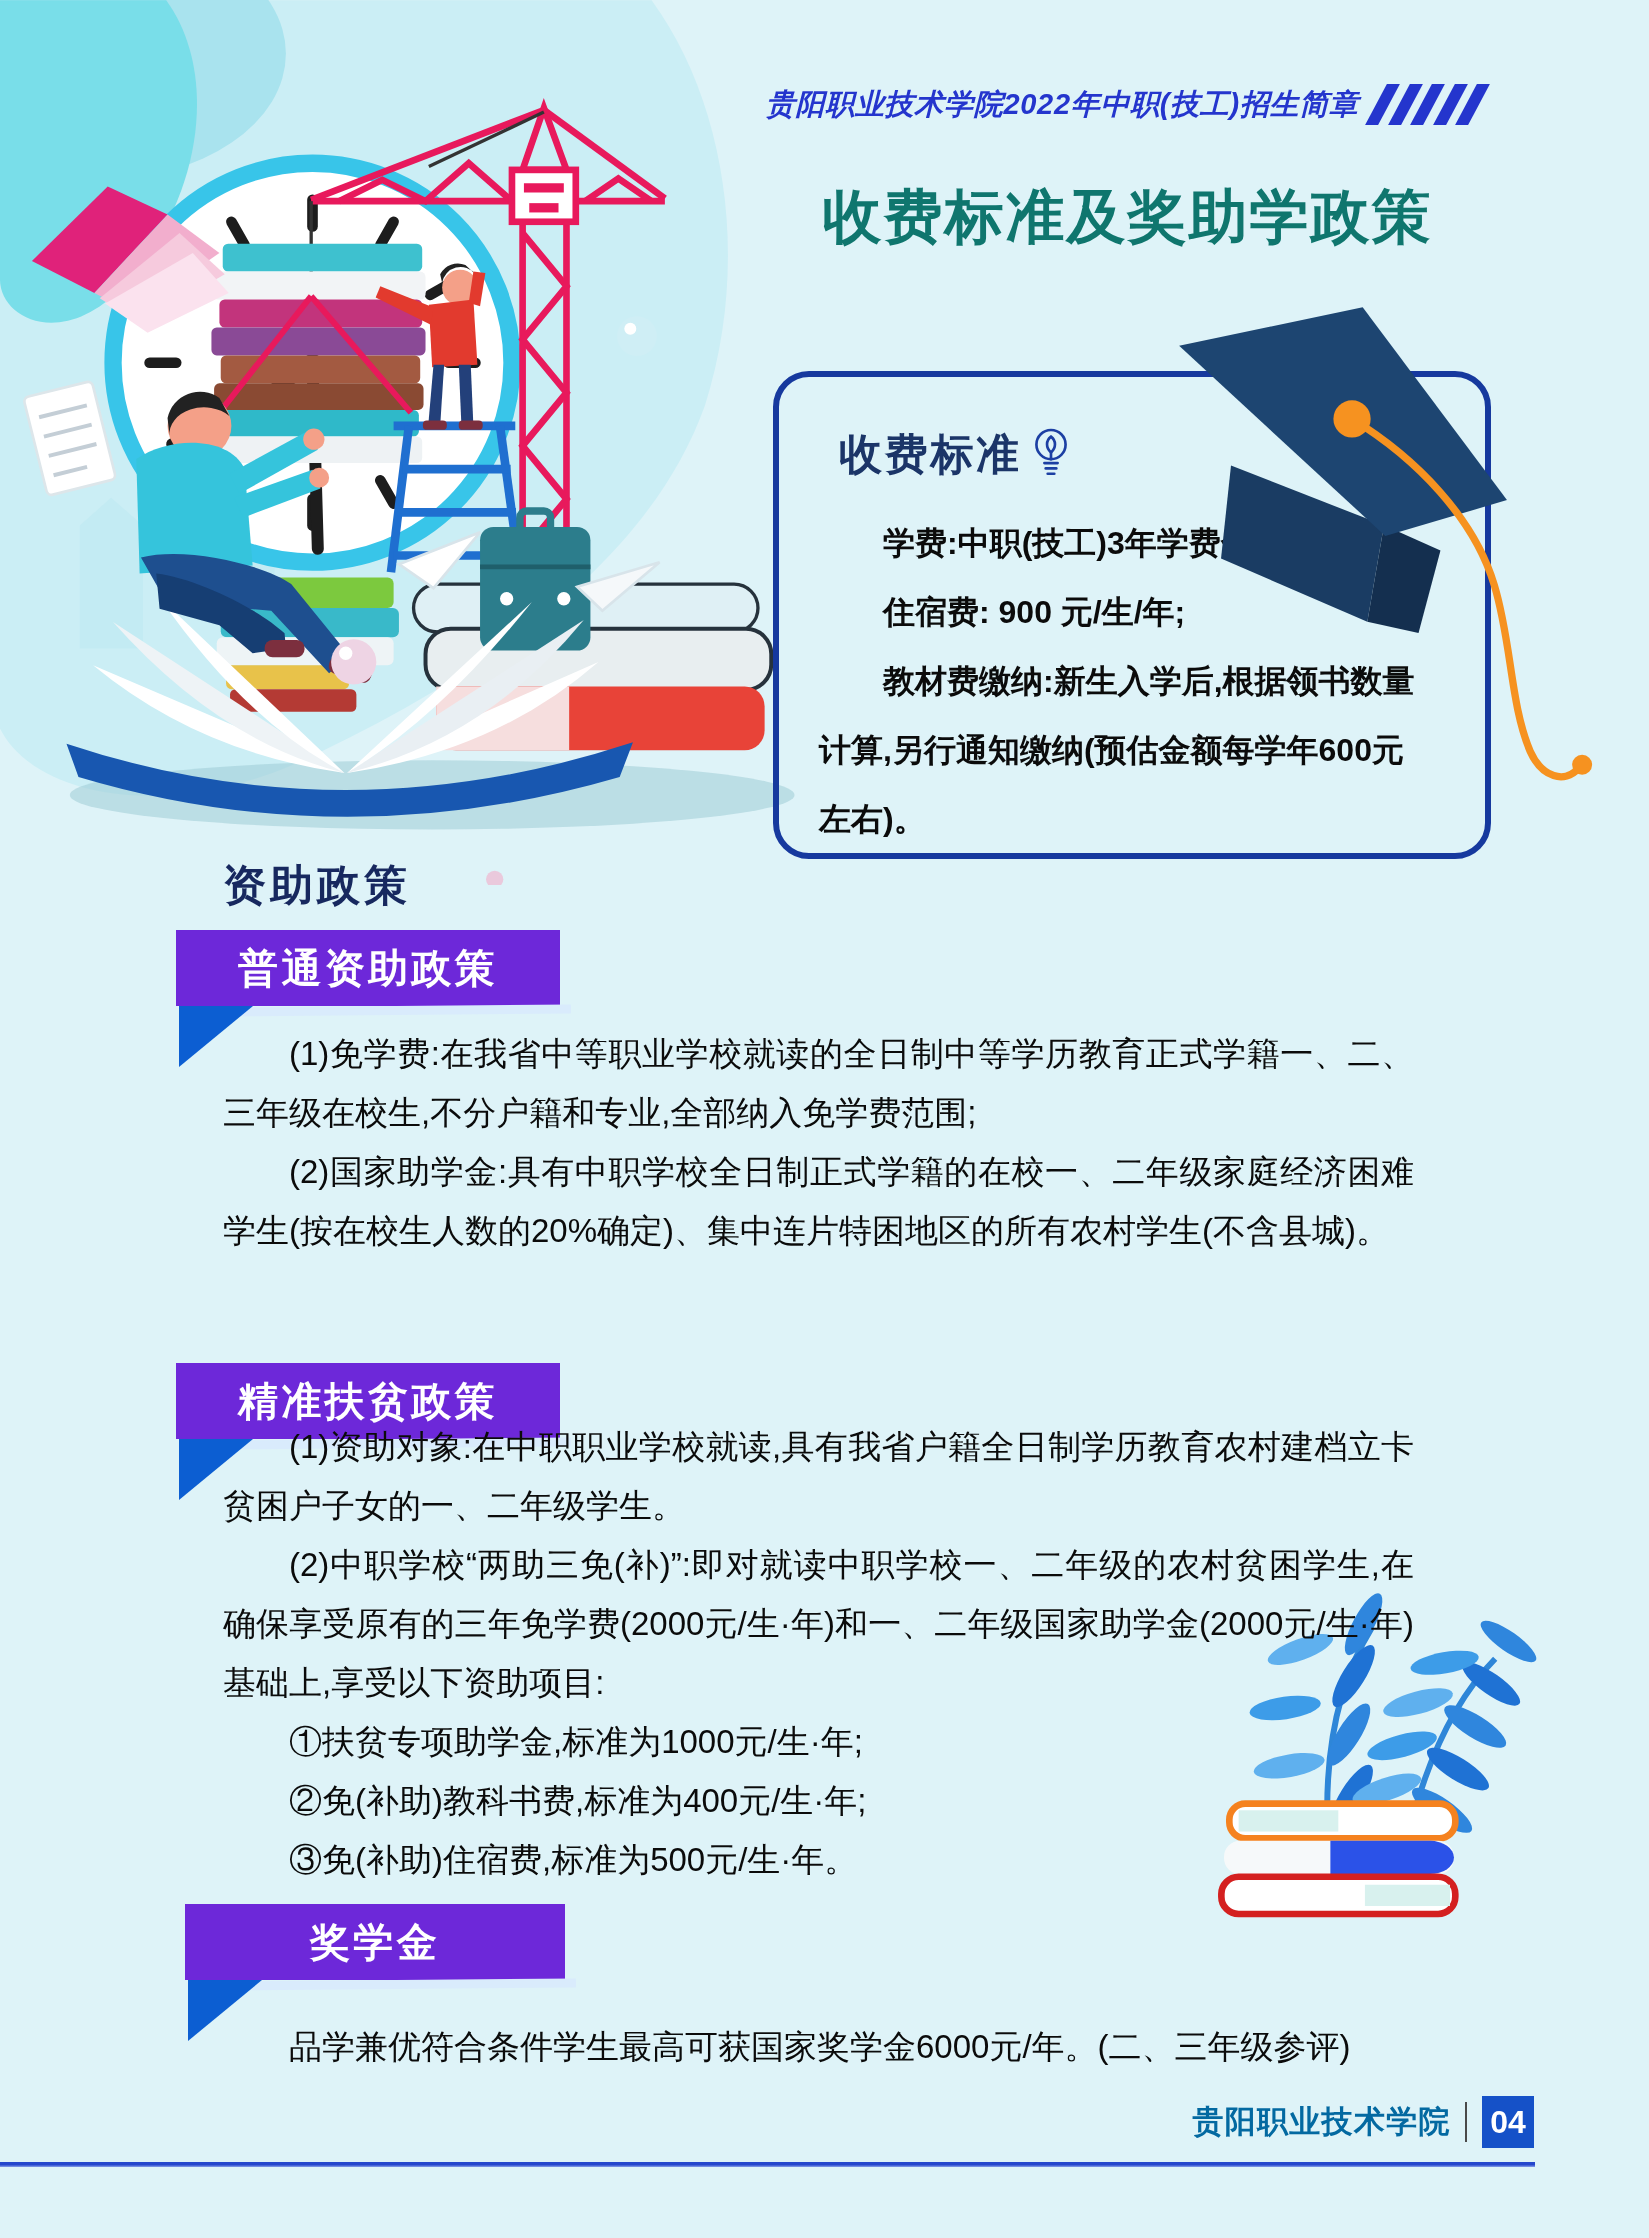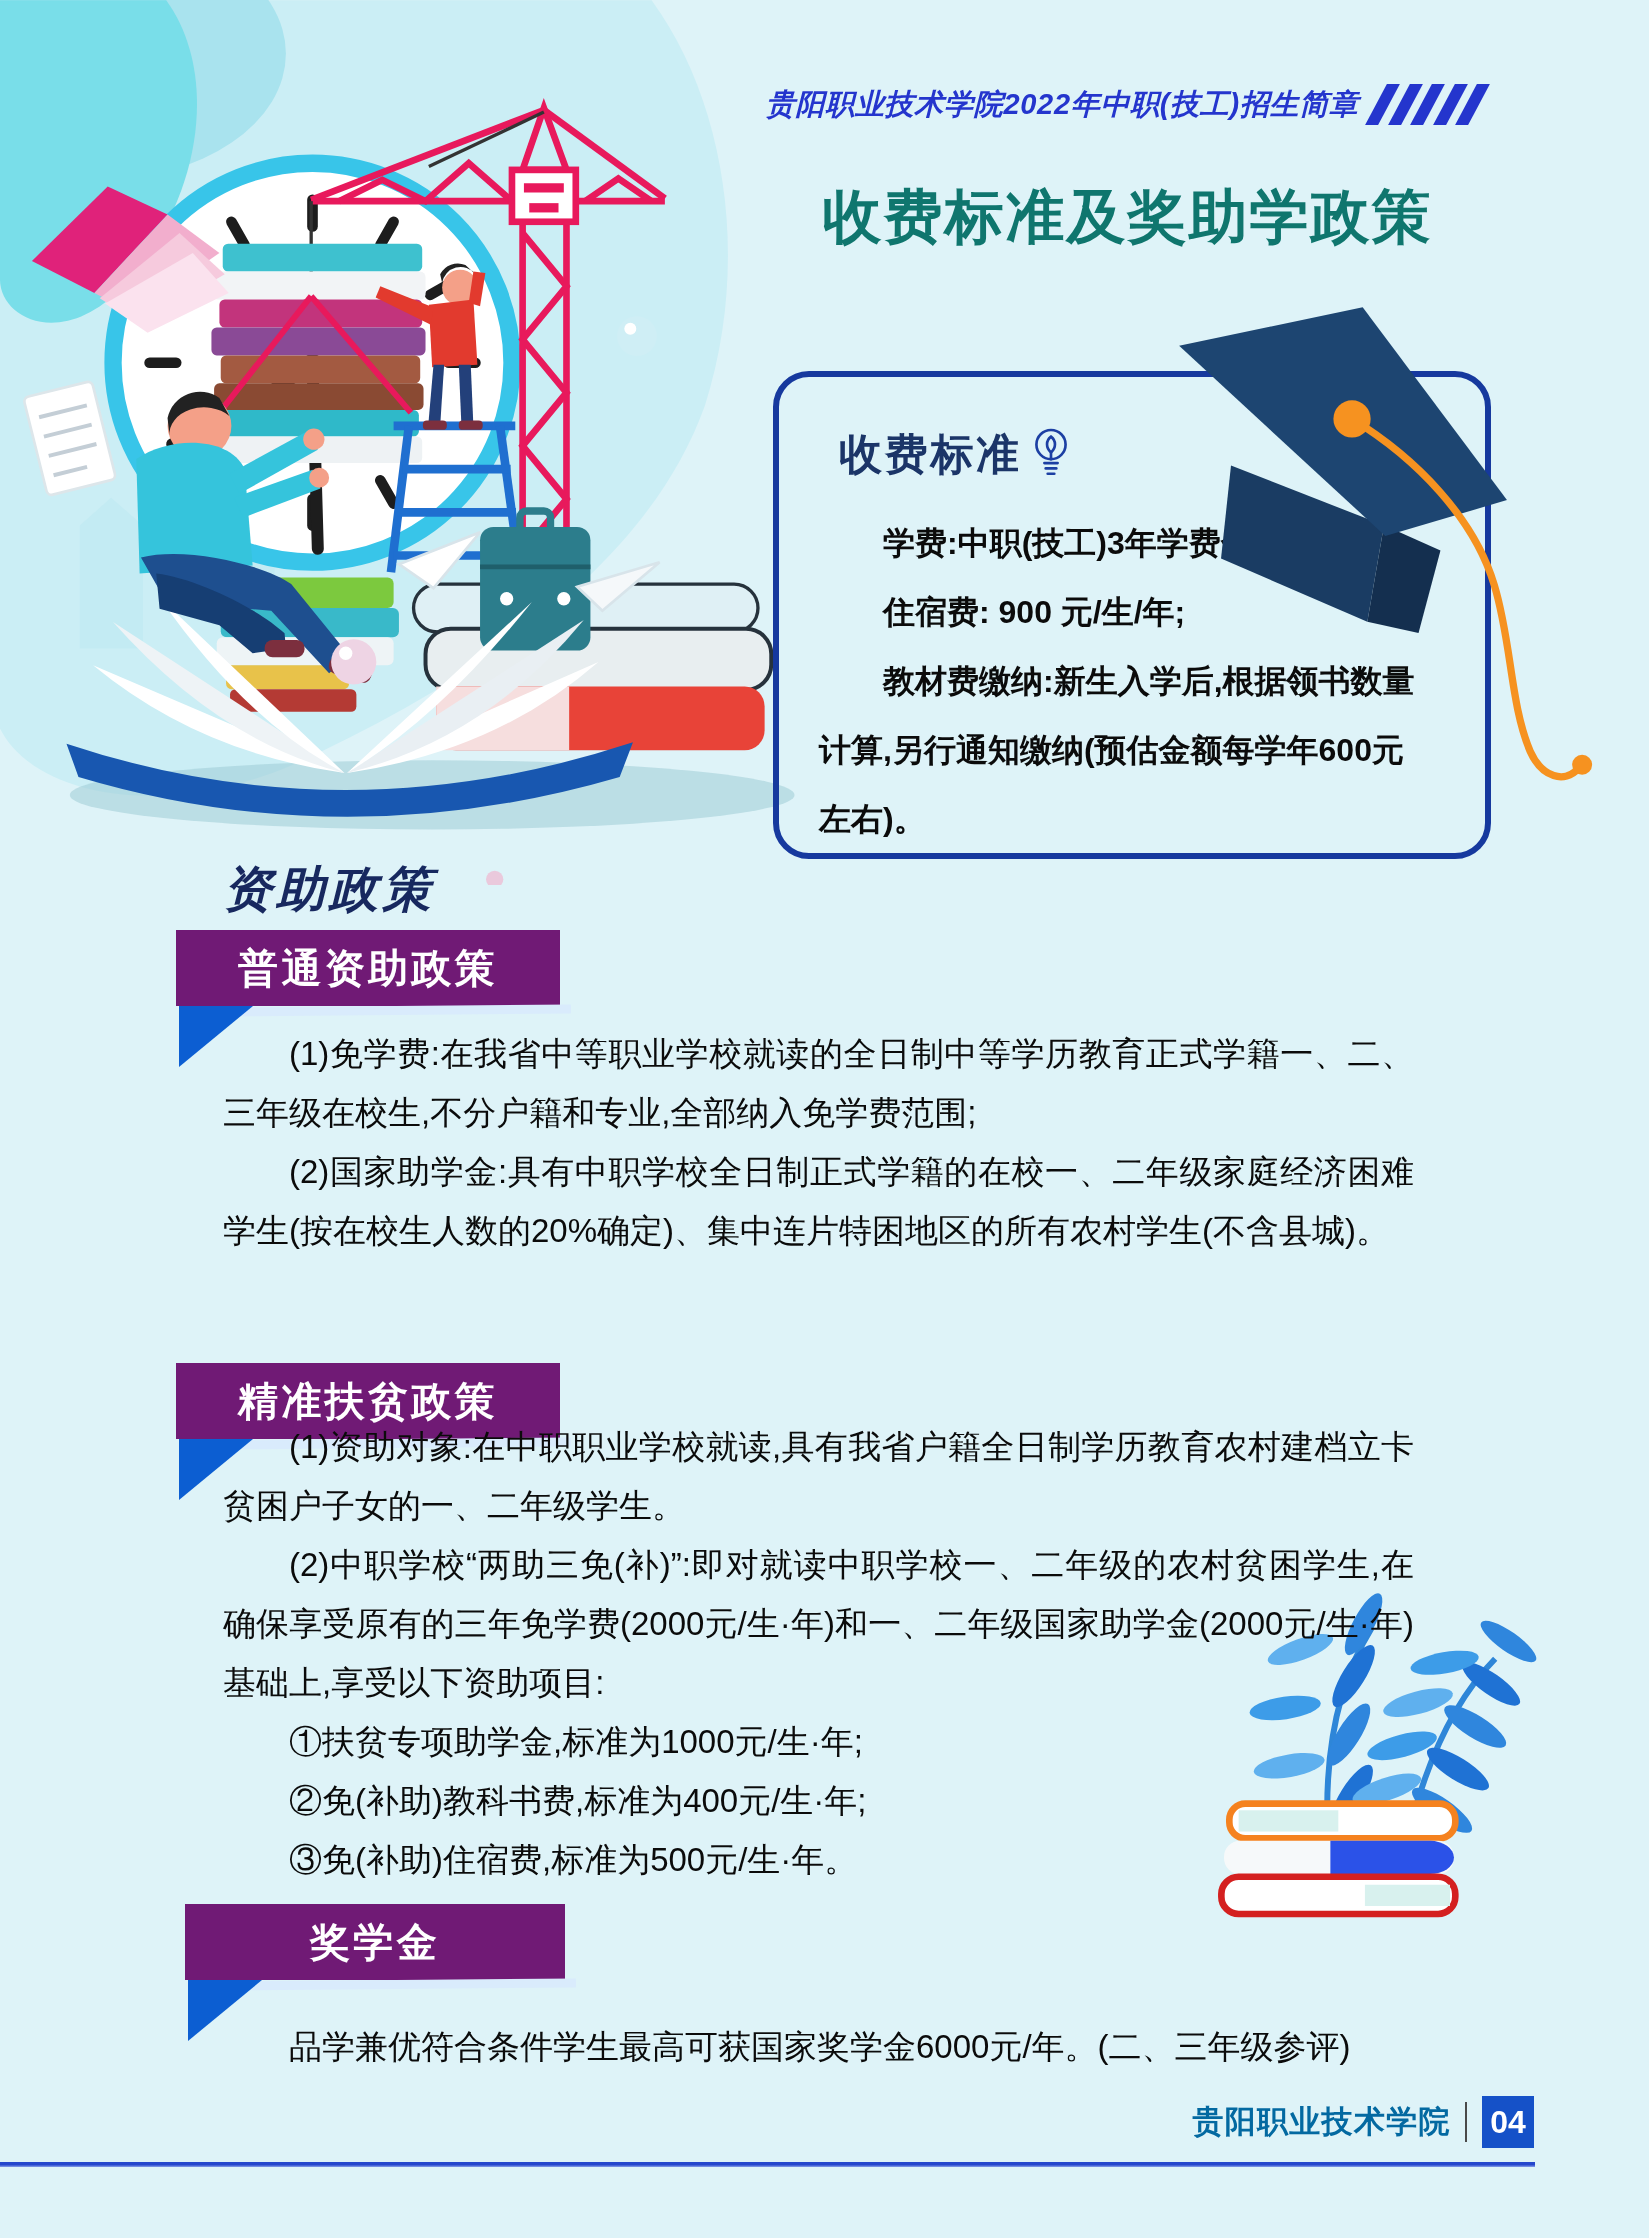--- a/index.html
+++ b/index.html
@@ -47,25 +47,25 @@
   }
   .fee-box-body{
     position:absolute;left:819px;top:509px;width:599px;z-index:4;
     font-size:32px;line-height:69px;font-weight:600;color:#0b0b0b;
   }
   .fee-box-body p{margin:0;text-indent:2em;}
 
   
   .aid-heading{
     position:absolute;left:223px;top:857px;z-index:4;
-    font-size:49px;font-weight:800;color:#17285f;letter-spacing:4px;font-style:italic;
+    font-size:43px;font-weight:800;color:#17285f;letter-spacing:4px;
   }
   .banner{
     position:absolute;height:76px;z-index:4;
-    background:#701a75;color:#ffffff;
+    background:#6d28d9;color:#ffffff;
     display:flex;align-items:center;justify-content:center;
     font-size:40px;font-weight:800;letter-spacing:3.3px;
   }
   .banner::before{ 
     content:"";position:absolute;left:25px;right:-10.6px;bottom:-8.6px;height:8.6px;
     background:#d9ebfc;transform:rotate(-0.5deg);
   }
   .banner::after{ 
     content:"";position:absolute;left:2.7px;top:100%;width:0;height:0;
     border-top:61px solid #0c5ed2;border-right:74px solid transparent;

